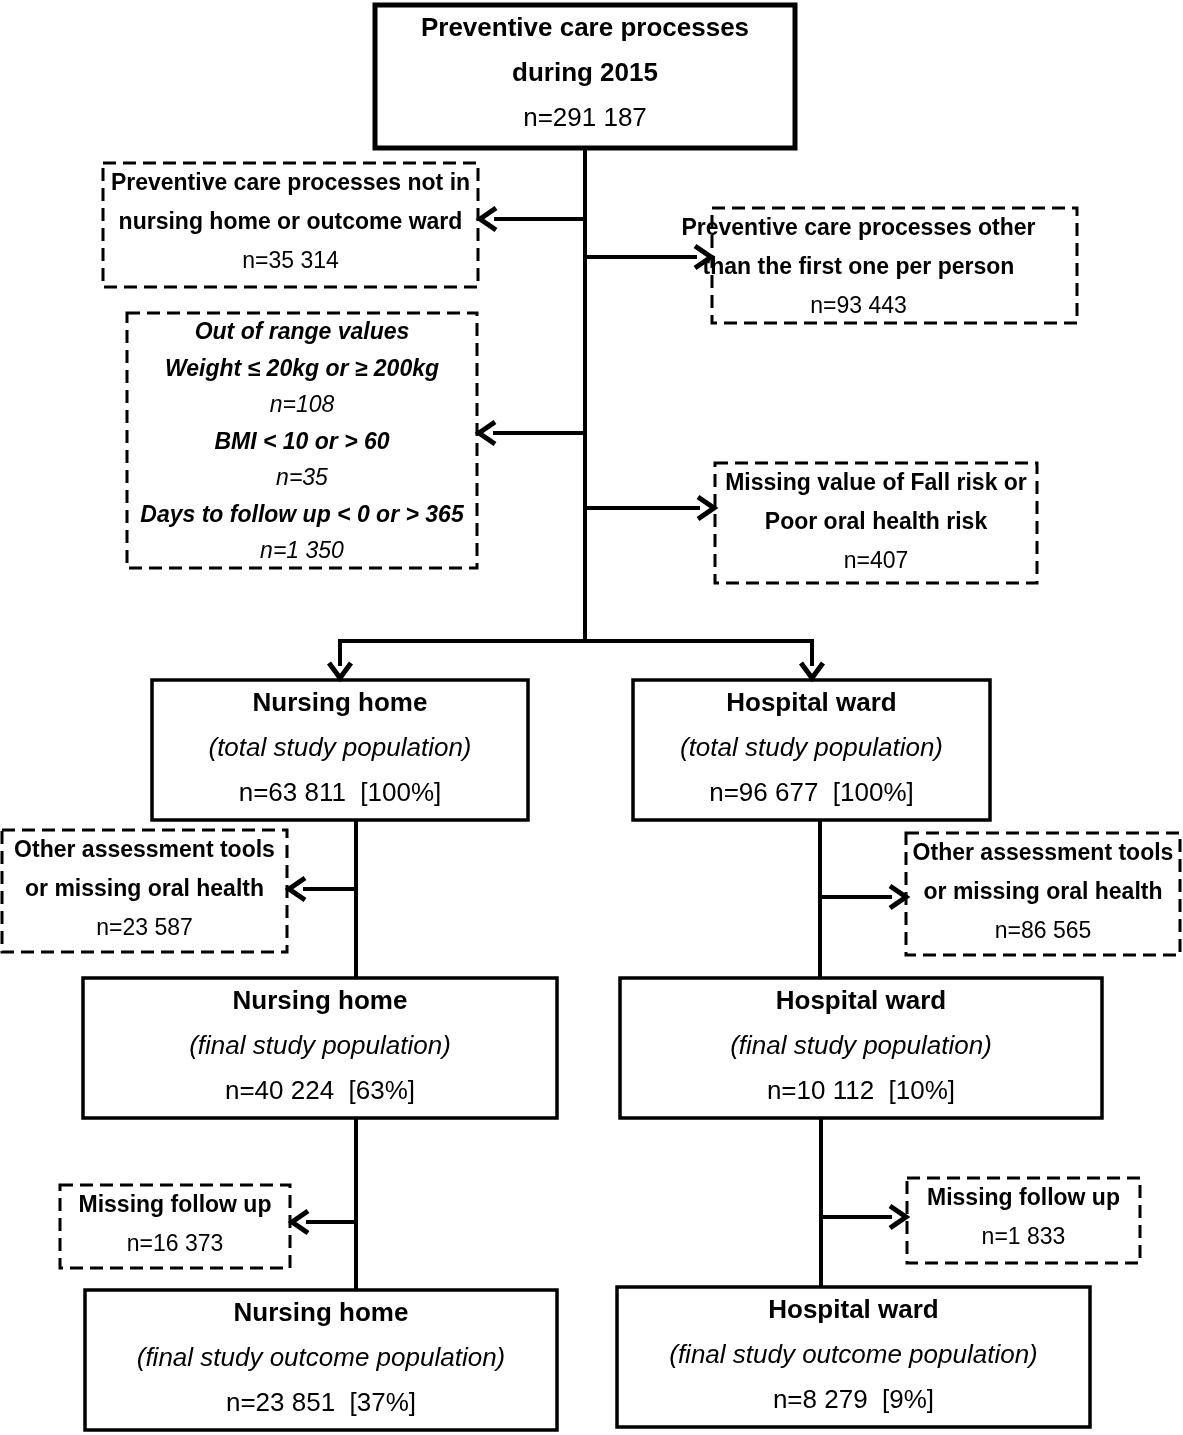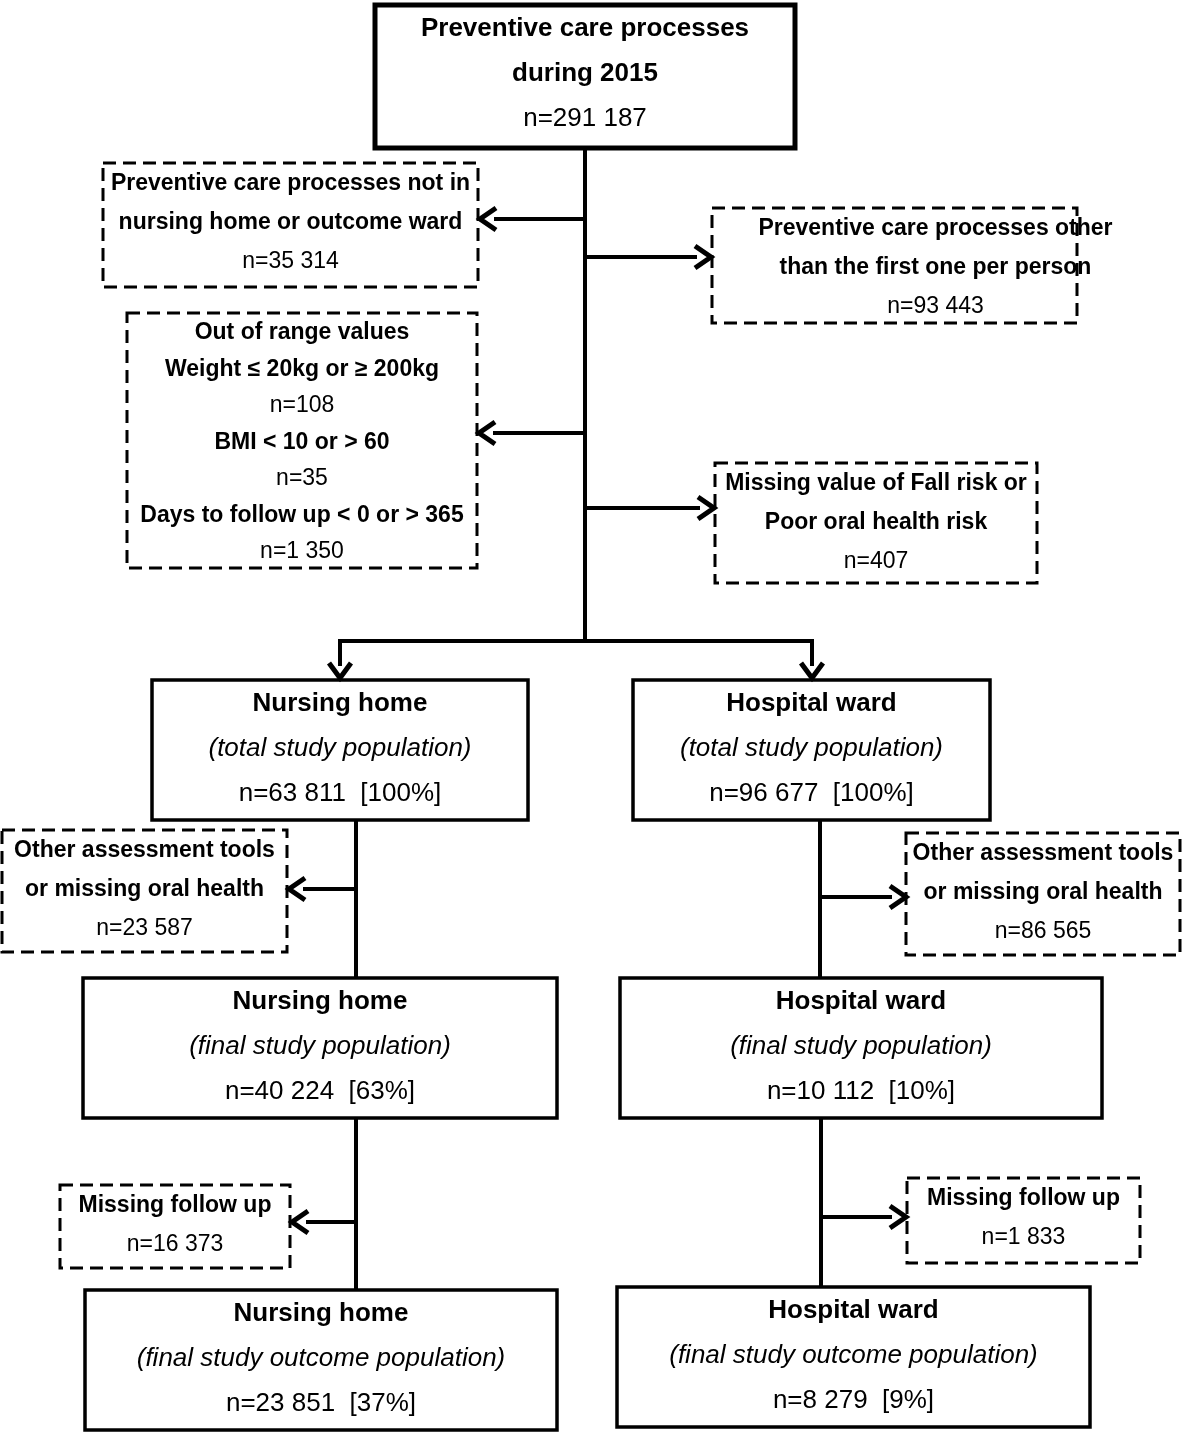--- a/index.html
+++ b/index.html
@@ -14,21 +14,21 @@
   svg .dashed { stroke: #000000; fill: none; stroke-width: 3; stroke-dasharray: 13 7; }
   .txt {
     position: absolute;
     display: flex; flex-direction: column;
     align-items: center;
     text-align: center;
   }
   .tline { white-space: pre-wrap; color: #000; }
   .main  .tline { font-size: 26px; line-height: 45px; }
   .excl  .tline { font-size: 23px; line-height: 39px; }
-  .range .tline { font-size: 23px; line-height: 36.5px; }
+  .range .tline { font-size: 23px; line-height: 36.5px; font-style: italic; }
   .b  { font-weight: bold; }
   .bi { font-weight: normal; font-style: italic; }
 </style>
 </head>
 <body>
 
 <div class="canvas">
 
   <svg class="layer" width="1183" height="1435" viewBox="0 0 1183 1435">
 
@@ -88,21 +88,21 @@
     <div class="tline b">during 2015</div>
     <div class="tline">n=291 187</div>
   </div>
 
   <div class="txt excl" style="left:103px; top:163px; width:375px; height:124px">
     <div class="tline b">Preventive care processes not in</div>
     <div class="tline b">nursing home or outcome ward</div>
     <div class="tline">n=35 314</div>
   </div>
 
-  <div class="txt excl" style="left:753px; top:208px; width:365px; height:115px">
+  <div class="txt excl" style="left:676px; top:208px; width:365px; height:115px">
     <div class="tline b">Preventive care processes other</div>
     <div class="tline b">than the first one per person</div>
     <div class="tline">n=93 443</div>
   </div>
 
   <div class="txt range" style="left:127px; top:313px; width:350px; height:255px">
     <div class="tline b">Out of range values</div>
     <div class="tline b">Weight ≤ 20kg or ≥ 200kg</div>
     <div class="tline">n=108</div>
     <div class="tline b">BMI &lt; 10 or &gt; 60</div>

